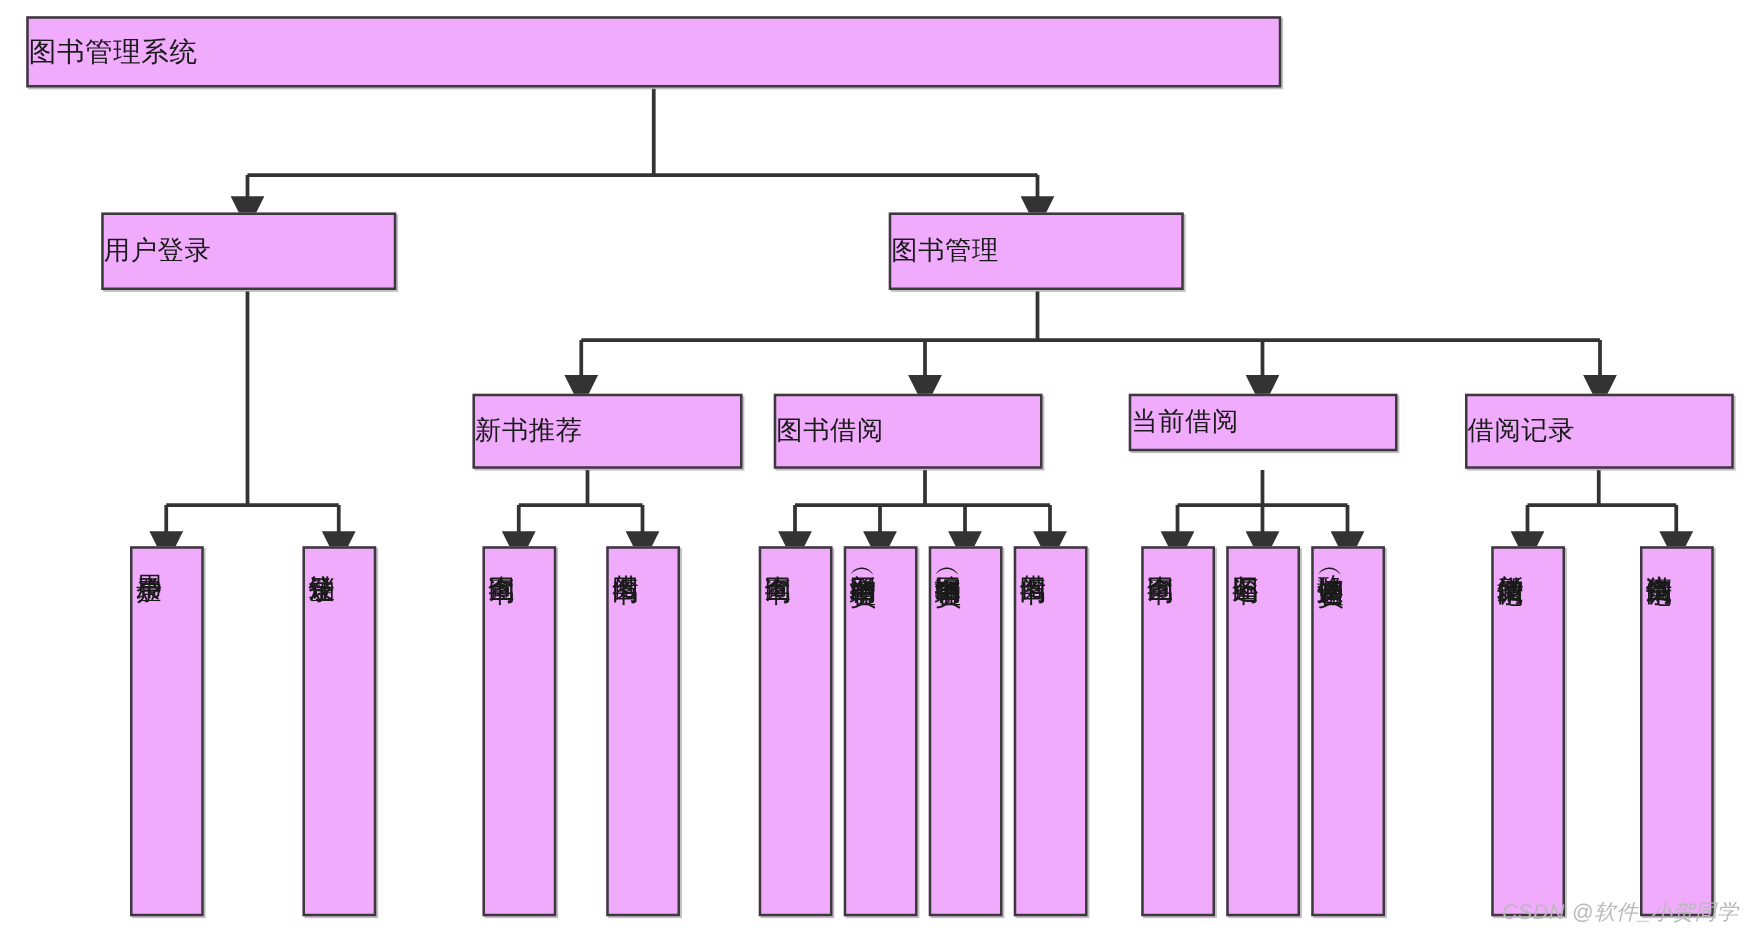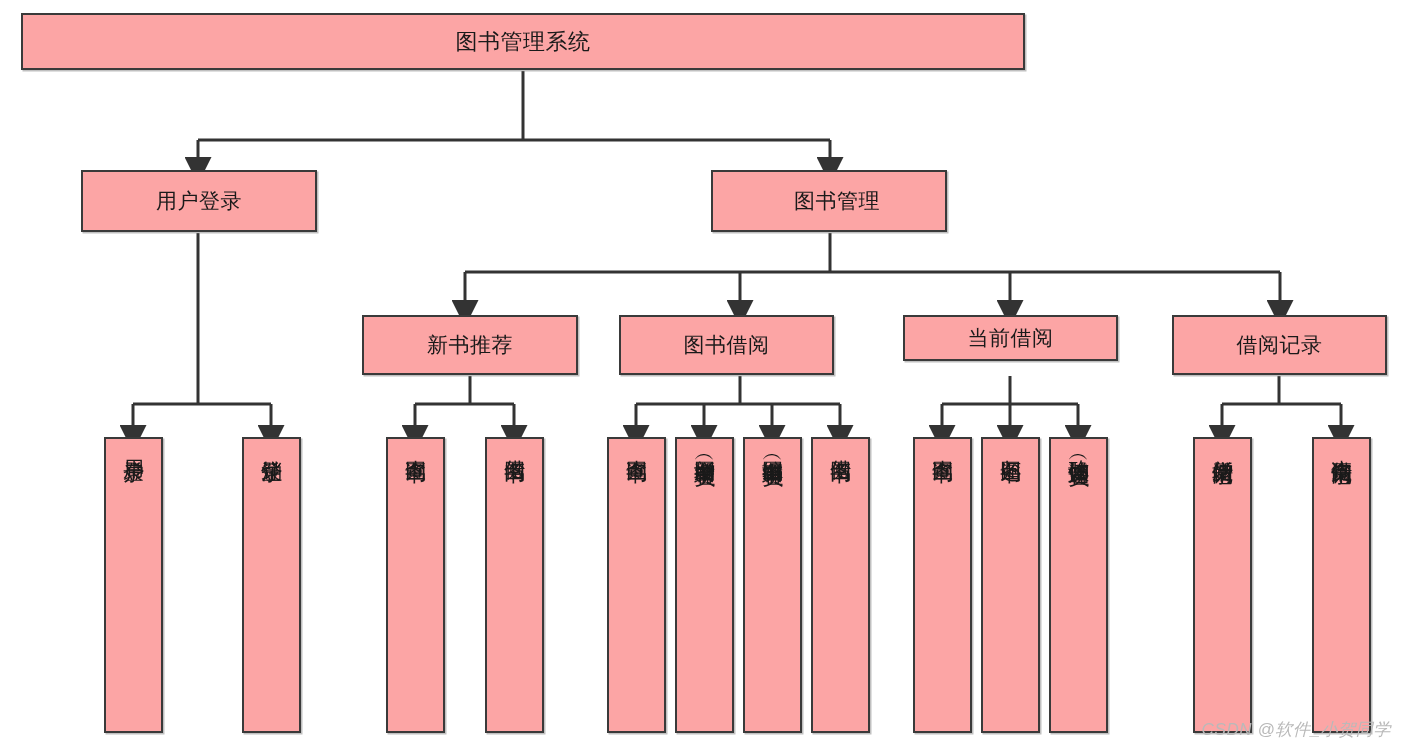--- a/index.html
+++ b/index.html
@@ -21,26 +21,26 @@
     position: absolute;
     left: 0;
     top: 0;
     width: 1405px;
     height: 747px;
     pointer-events: none;
   }
   .node {
     position: absolute;
     box-sizing: border-box;
-    background: #fca5a5;
+    background: #f0abfc;
     border: 2.5px solid #3a3a3a;
     box-shadow: 1.5px 1.5px 0 rgba(140,140,140,0.55);
     display: flex;
     align-items: center;
-    justify-content: center;
+    justify-content: flex-start;
     color: #1a1a1a;
   }
   .node .label {
     display: block;
     text-align: center;
     line-height: 1.18;
     color: #1a1a1a;
   }
   .node.horizontal .label {
     writing-mode: horizontal-tb;
@@ -127,25 +127,25 @@
     </g>
   </svg>
 
   <div class="node horizontal root" style="left:21px; top:13px; width:1004px; height:57px;">
     <span class="label">图书管理系统</span>
   </div>
 
   <div class="node horizontal" style="left:81px; top:170px; width:236px; height:62px;">
     <span class="label">用户登录</span>
   </div>
-  <div class="node horizontal" style="left:711px; top:170px; width:236px; height:62px;padding-left:16px;">
+  <div class="node horizontal" style="left:711px; top:170px; width:236px; height:62px;">
     <span class="label">图书管理</span>
   </div>
 
-  <div class="node horizontal" style="left:362px; top:315px; width:216px; height:60px;">
+  <div class="node horizontal" style="left:378px; top:315px; width:216px; height:60px;">
     <span class="label">新书推荐</span>
   </div>
   <div class="node horizontal" style="left:619px; top:315px; width:215px; height:60px;">
     <span class="label">图书借阅</span>
   </div>
   <div class="node horizontal" style="left:903px; top:315px; width:215px; height:46px;">
     <span class="label">当前借阅</span>
   </div>
   <div class="node horizontal" style="left:1172px; top:315px; width:215px; height:60px;">
     <span class="label">借阅记录</span>

